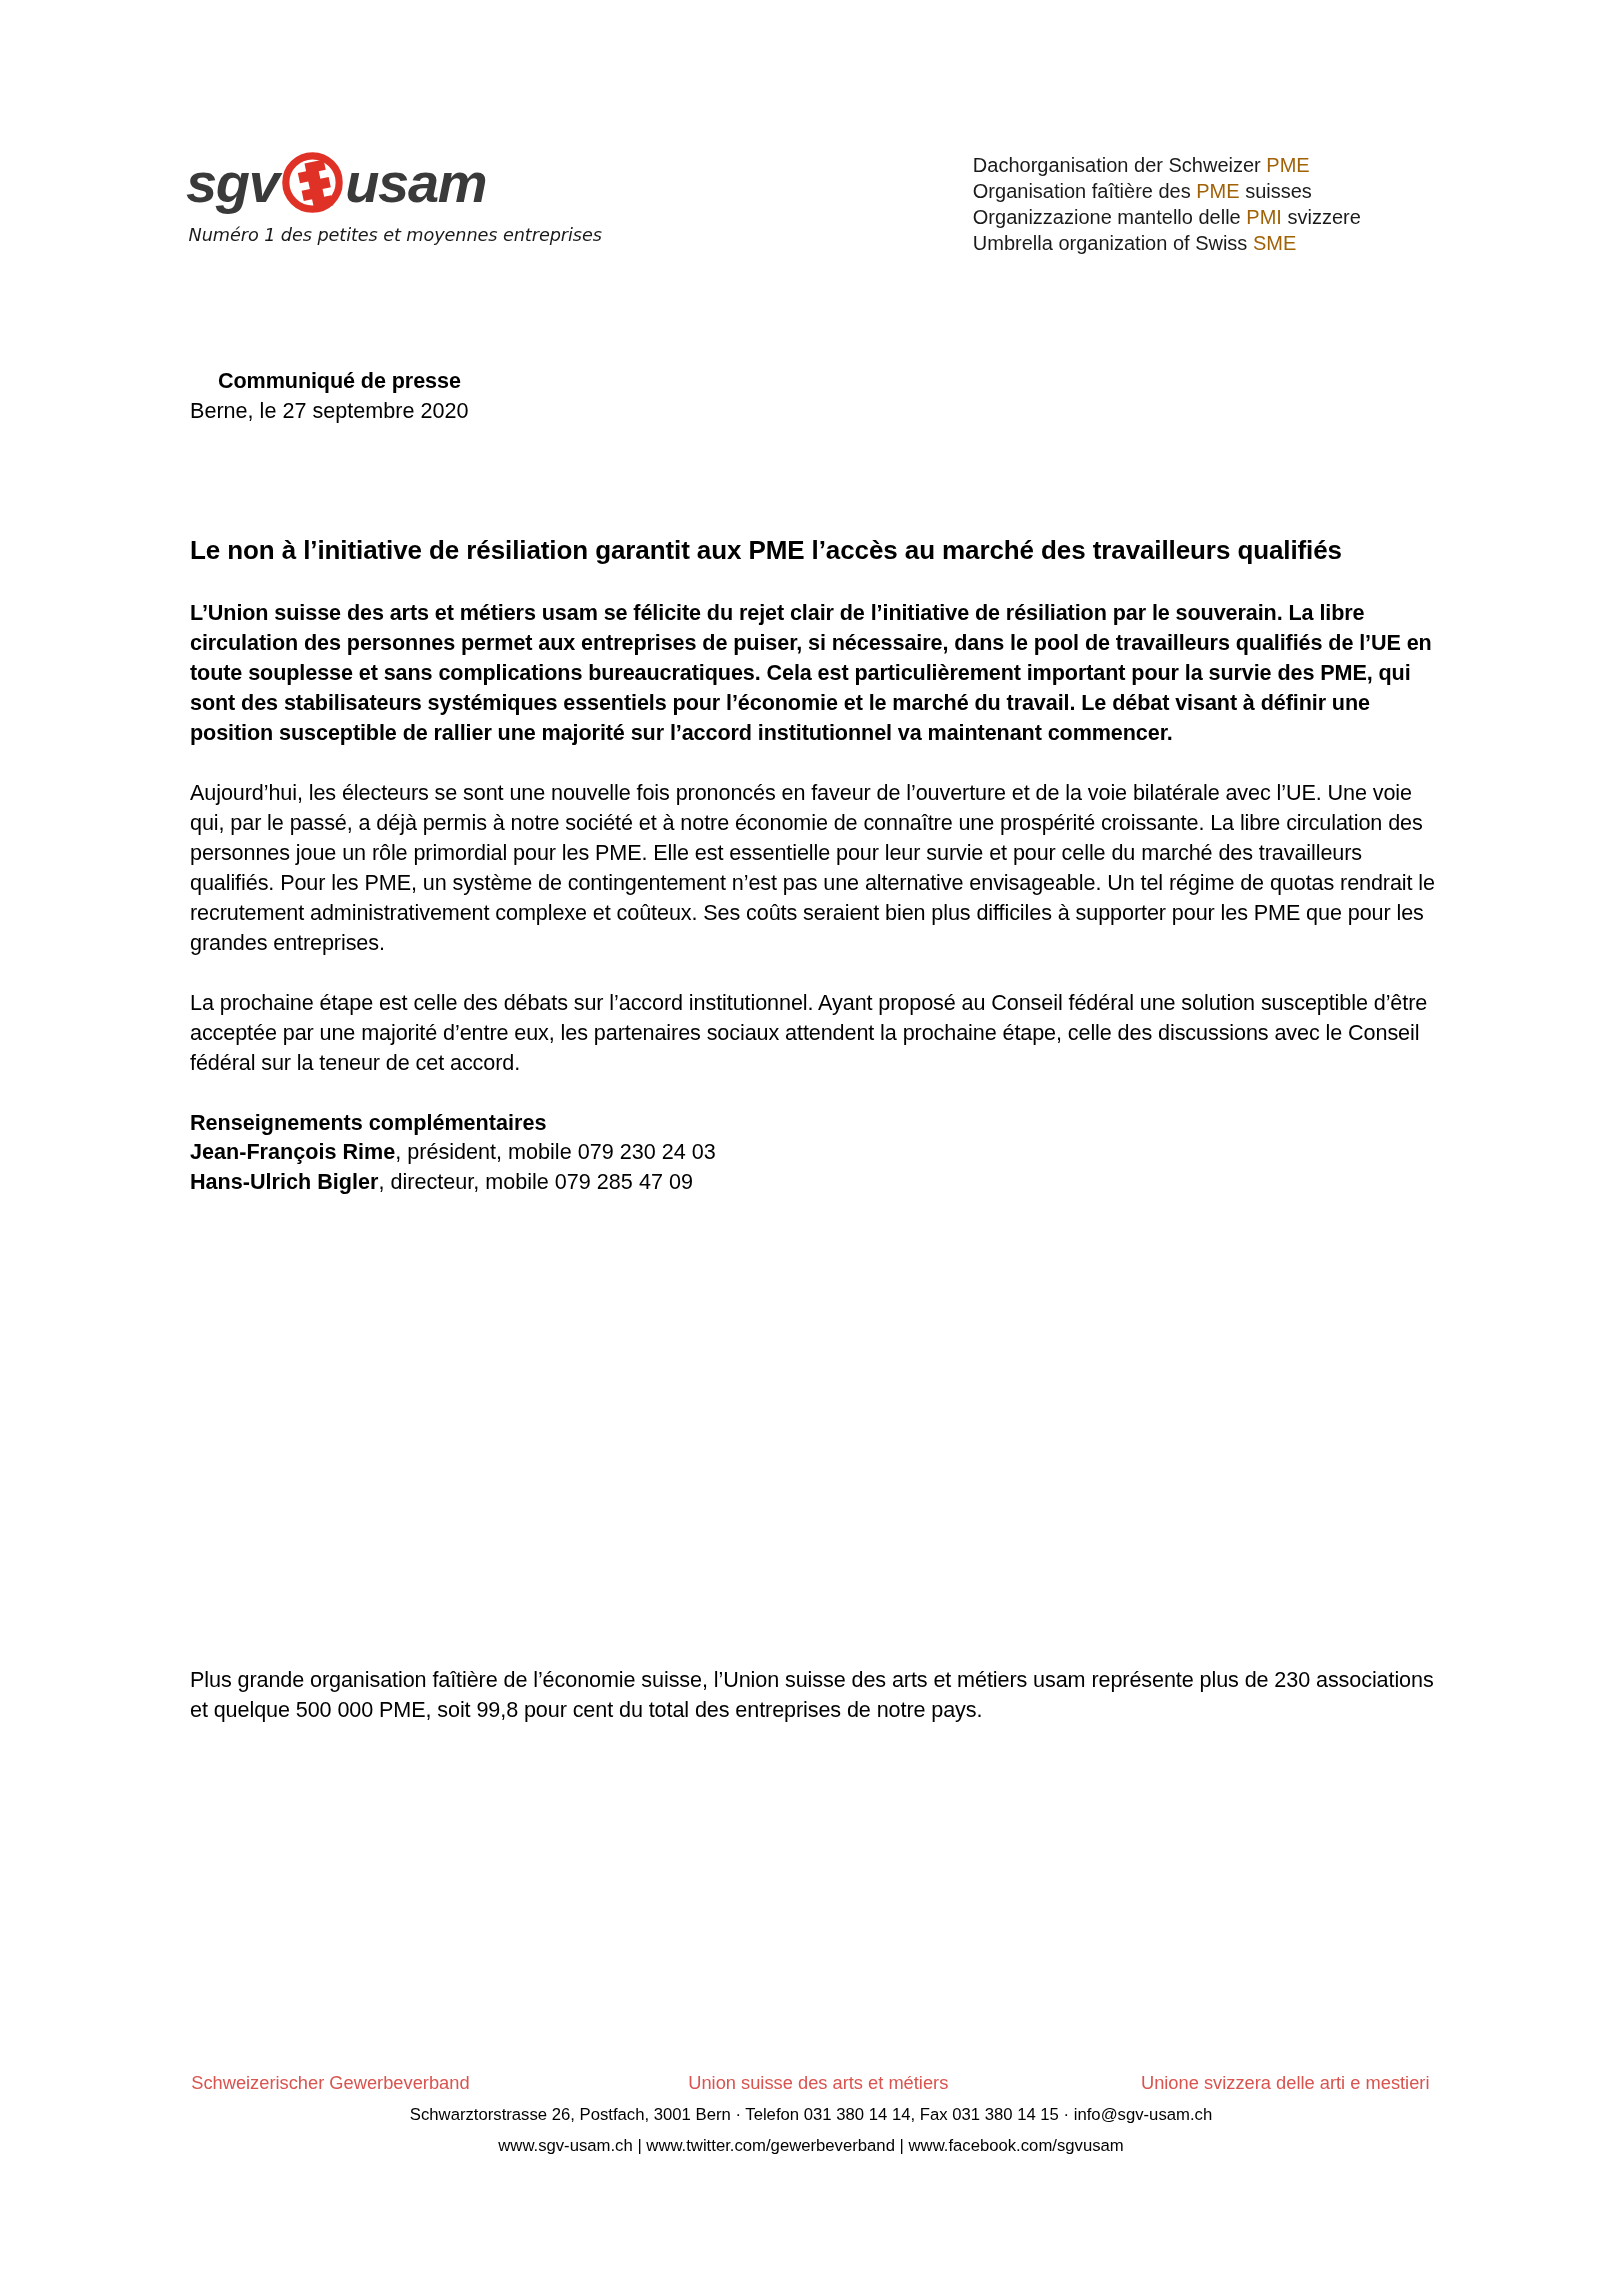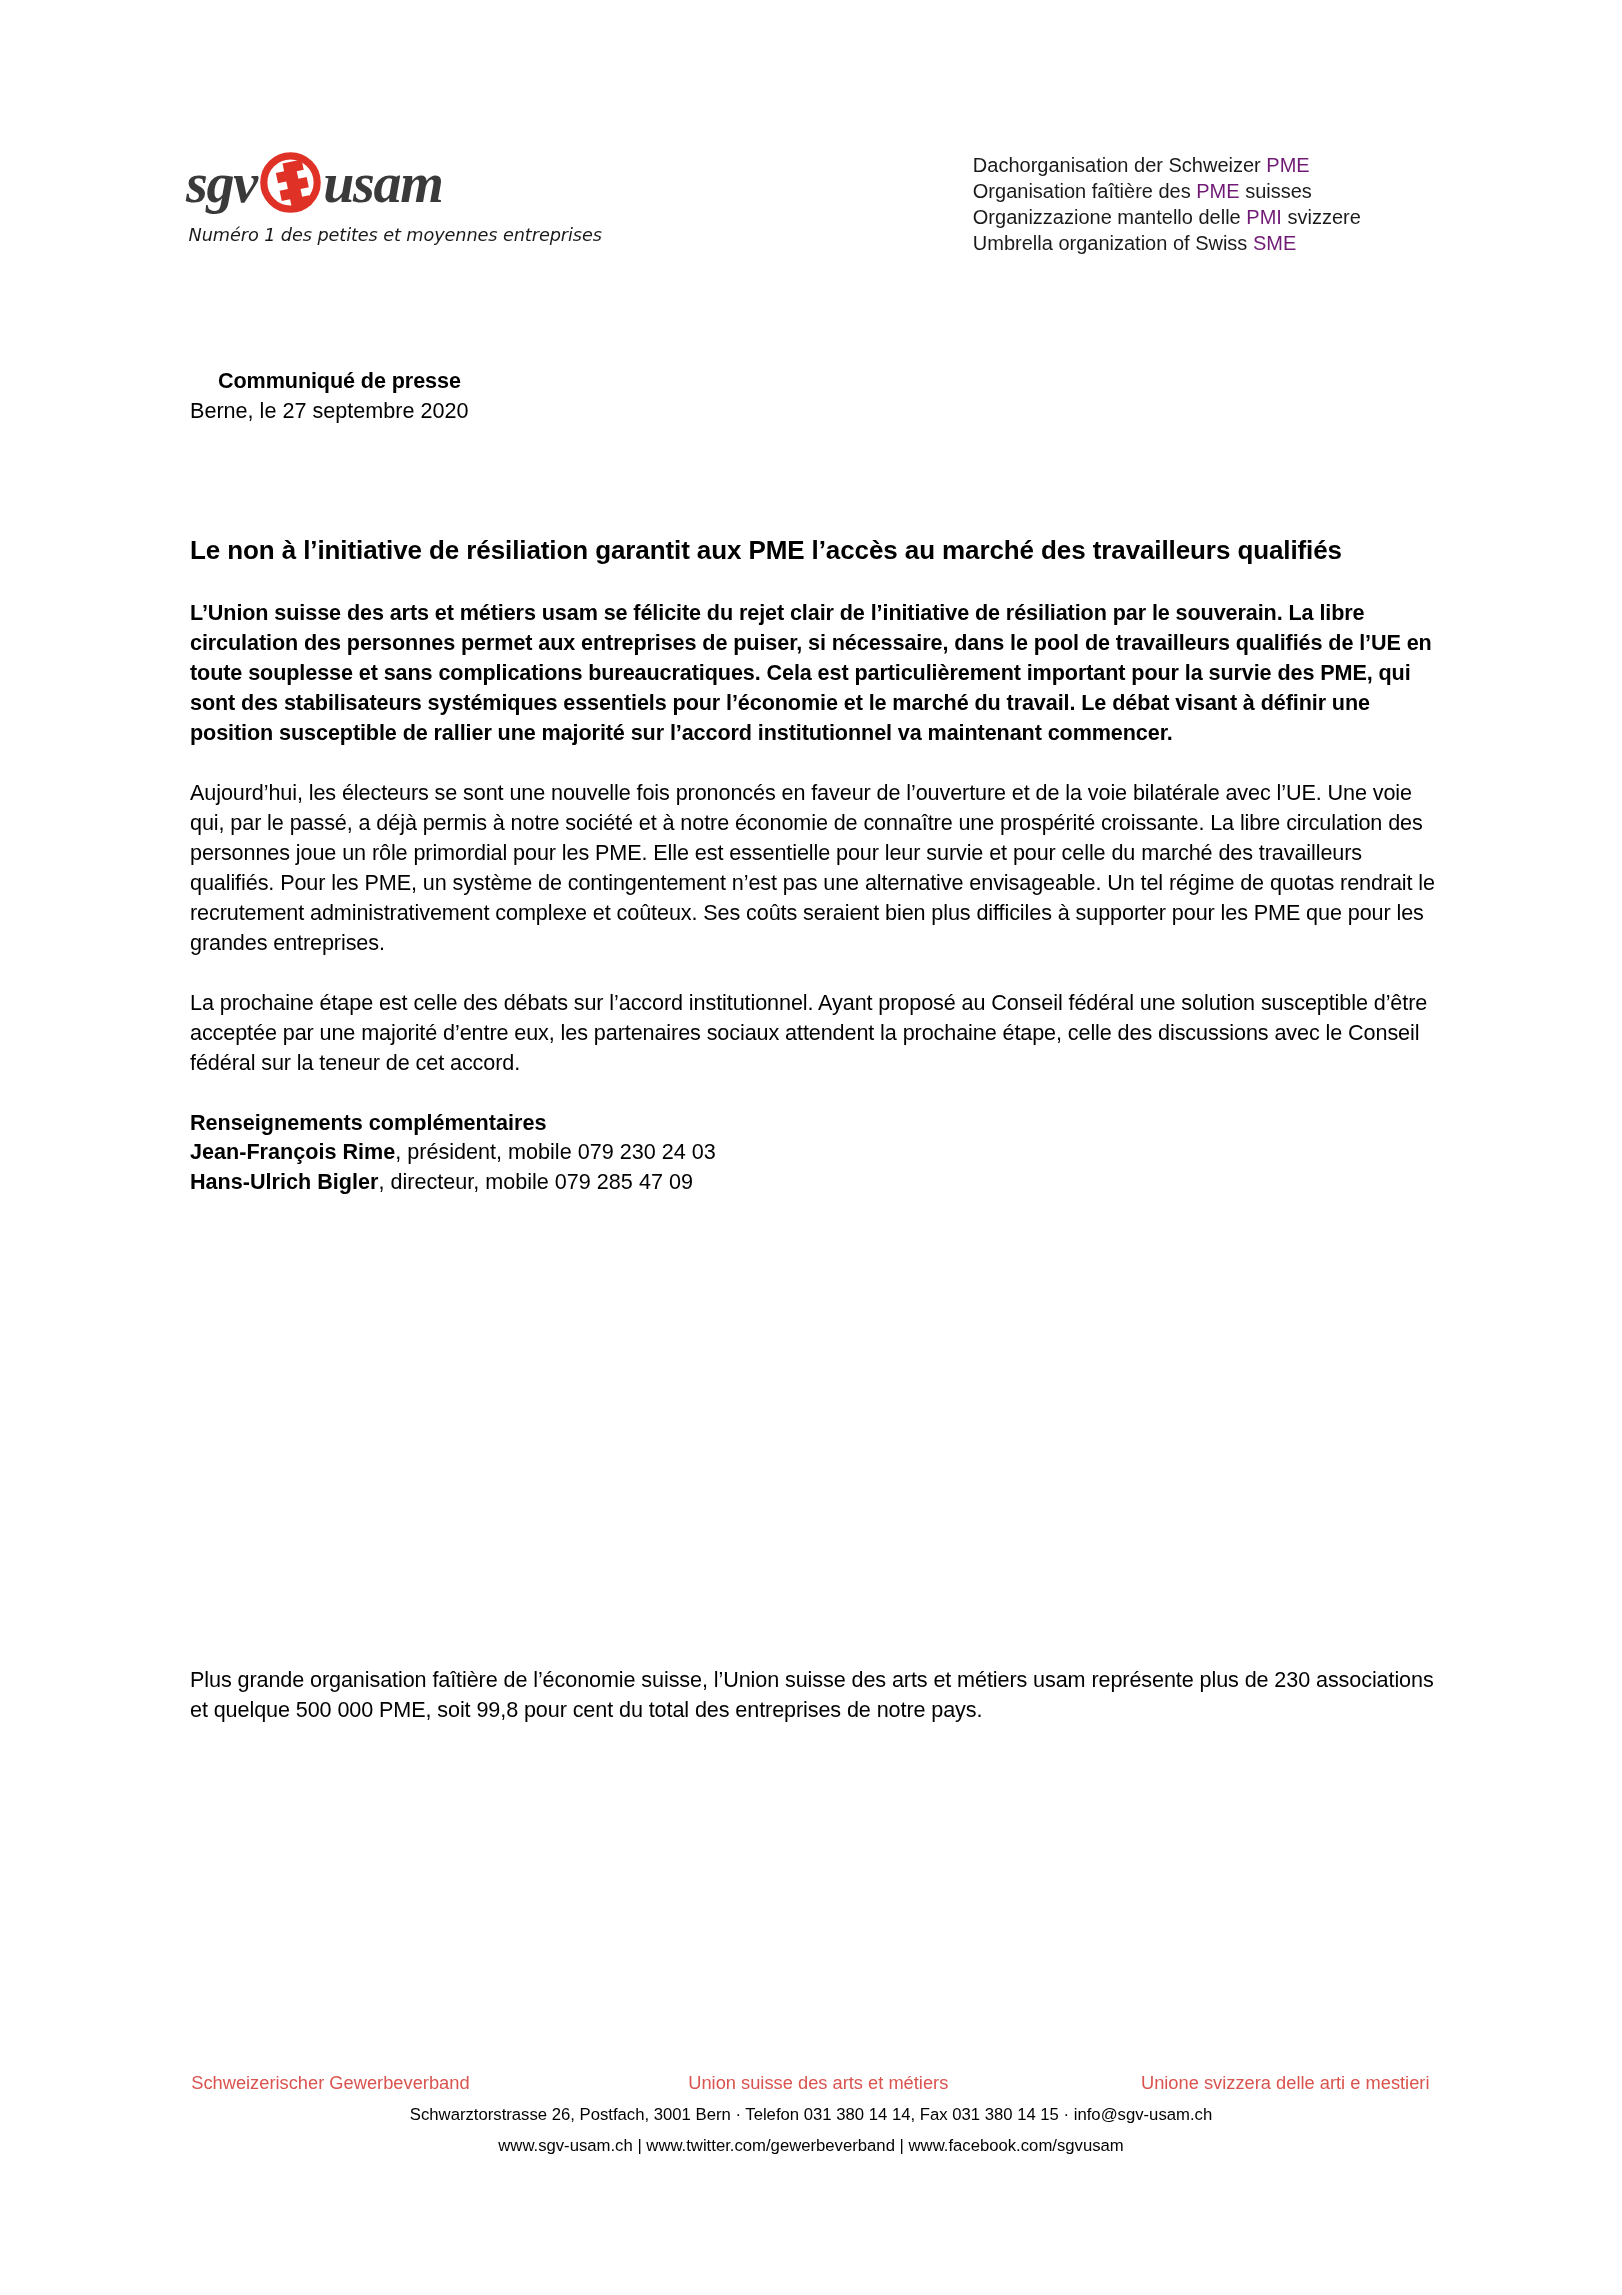--- a/index.html
+++ b/index.html
@@ -33,21 +33,21 @@
     left: 0;
     top: 0;
     width: 419px;
   }
   .logo-row {
     display: flex;
     align-items: center;
     height: 71px;
   }
   .logo-word {
-    font-family: Liberation Serif, serif;
+    font-family: Liberation Sans, sans-serif;
     font-style: italic;
     font-weight: bold;
     font-size: 56px;
     letter-spacing: -1.3px;
     color: #3a3a3a;
     line-height: 1;
   }
   .logo-mark {
     position: relative;
     width: 73px;
@@ -70,21 +70,21 @@
   .header-langs {
     position: absolute;
     right: 5.2px;
     top: 5.2px;
     text-align: left;
     font-size: 20px;
     line-height: 26px;
     color: #1a1a1a;
     width: 458px;
   }
-  .header-langs .acc { color: #701a75; }
+  .header-langs .acc { color: #a16207; }
 
   
   .content {
     position: absolute;
     left: 190px;
     top: 366px;
     width: 1247px;
   }
   .meta-title {
     font-size: 21.6px;

